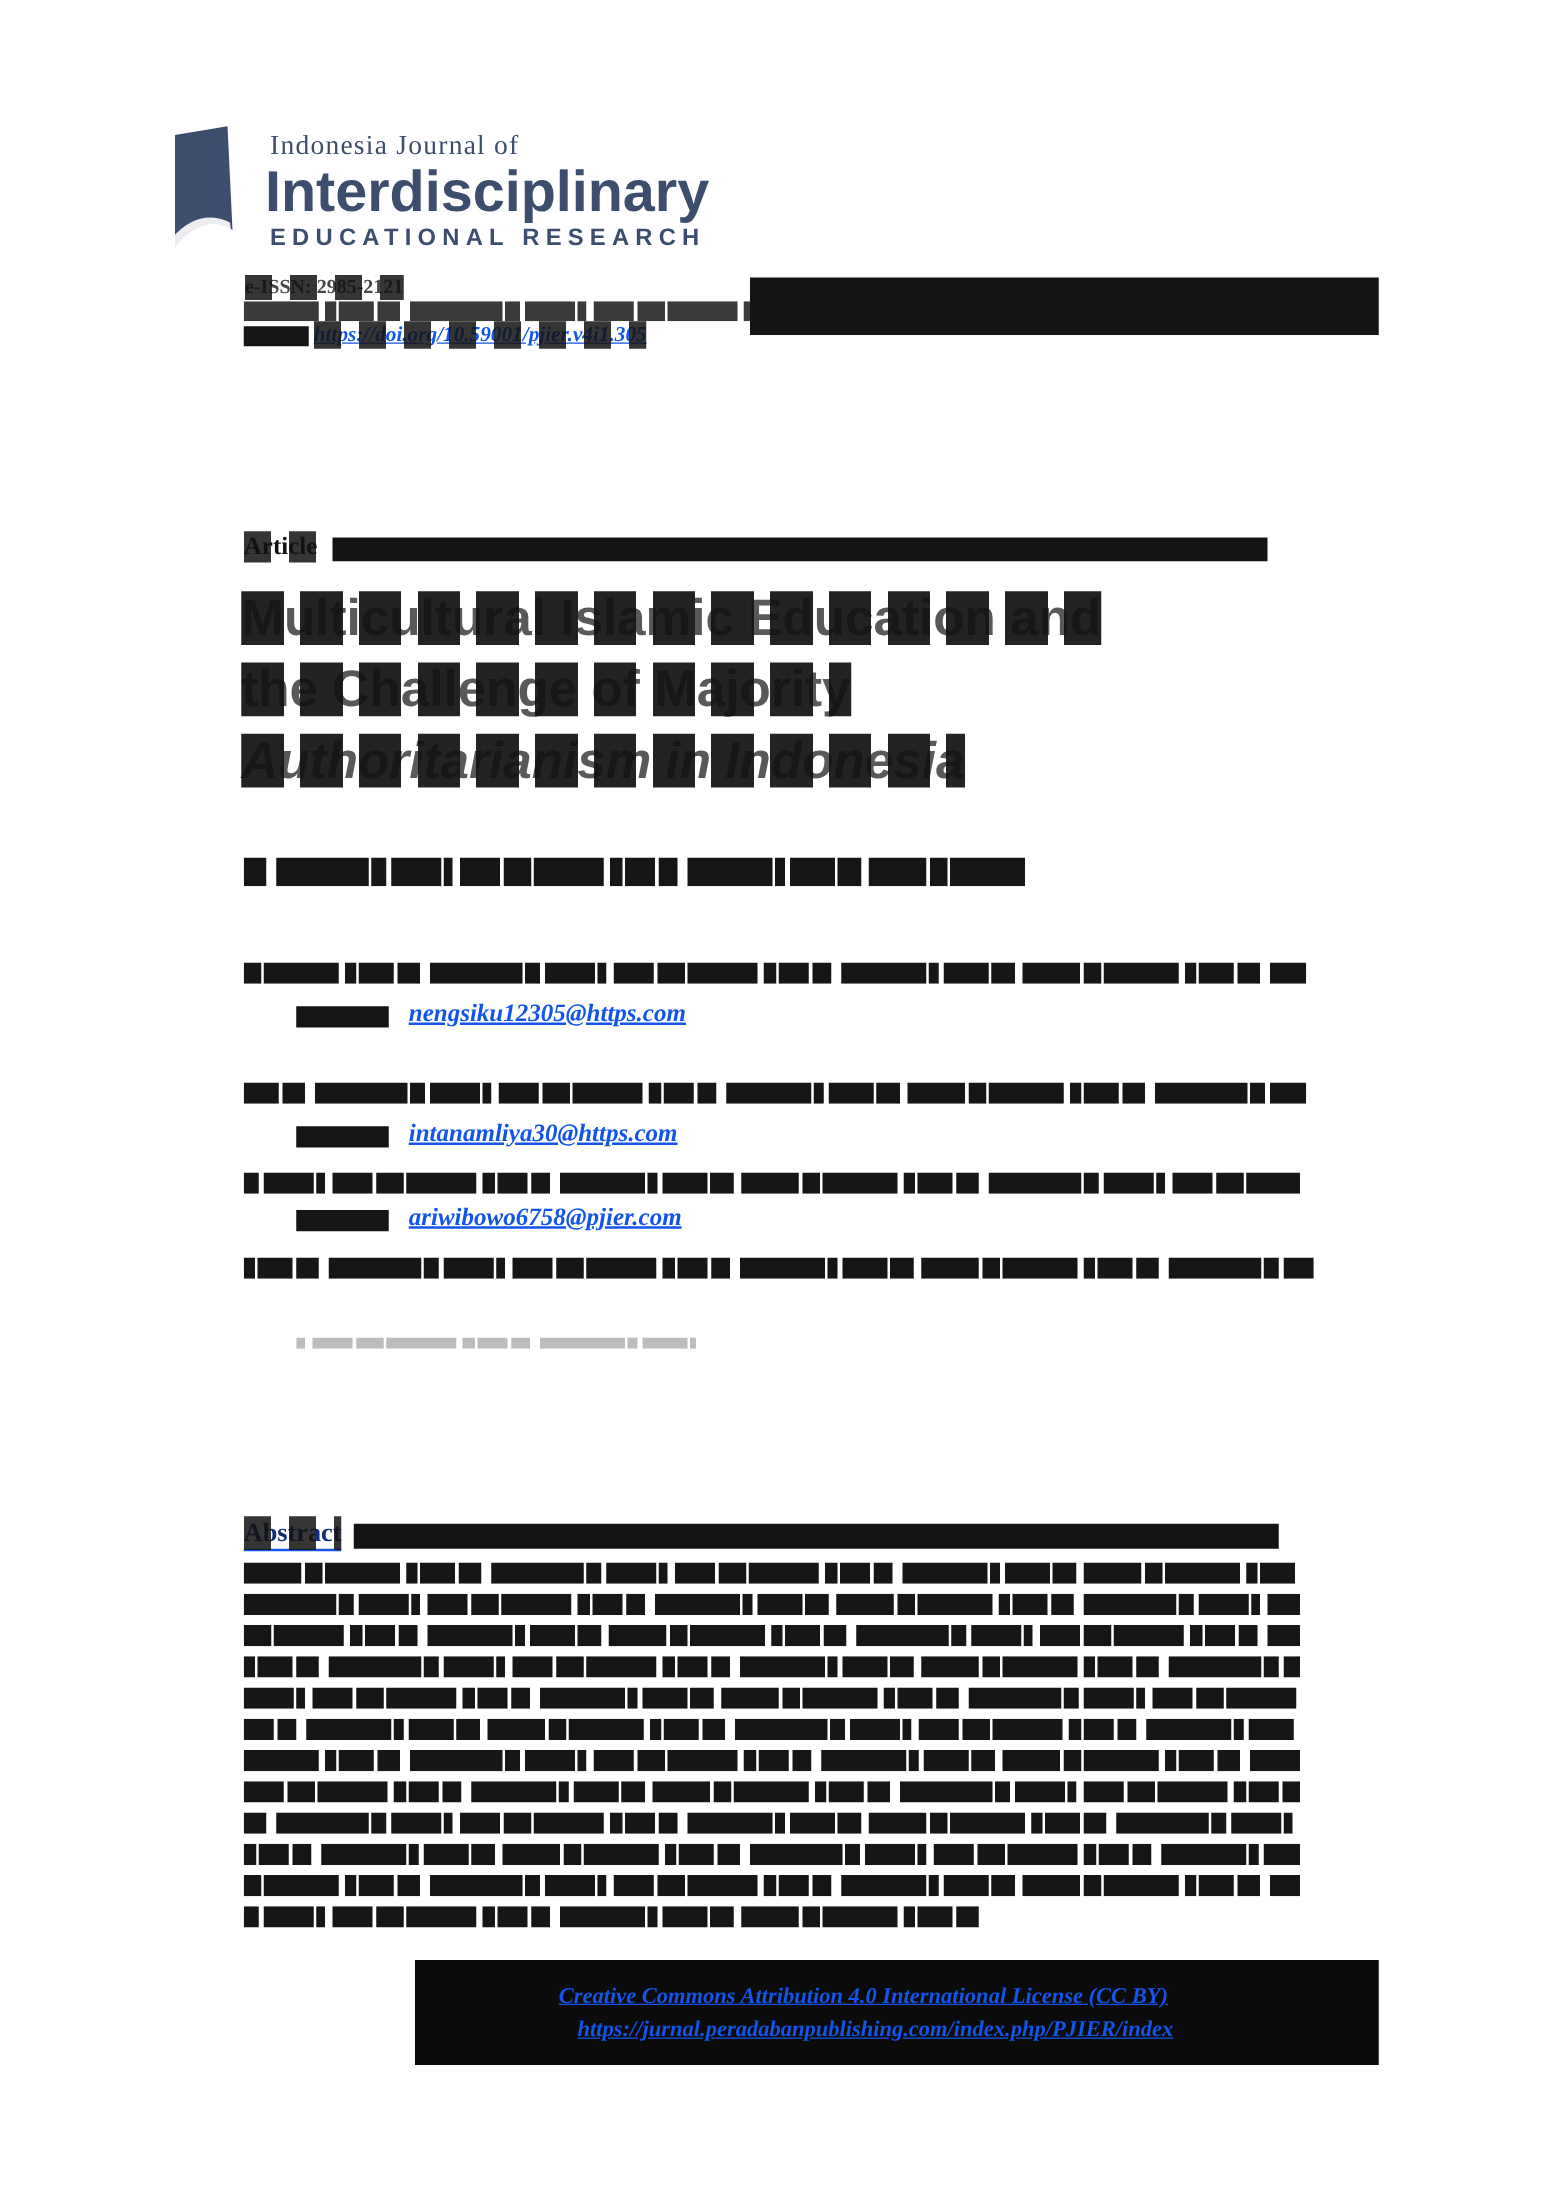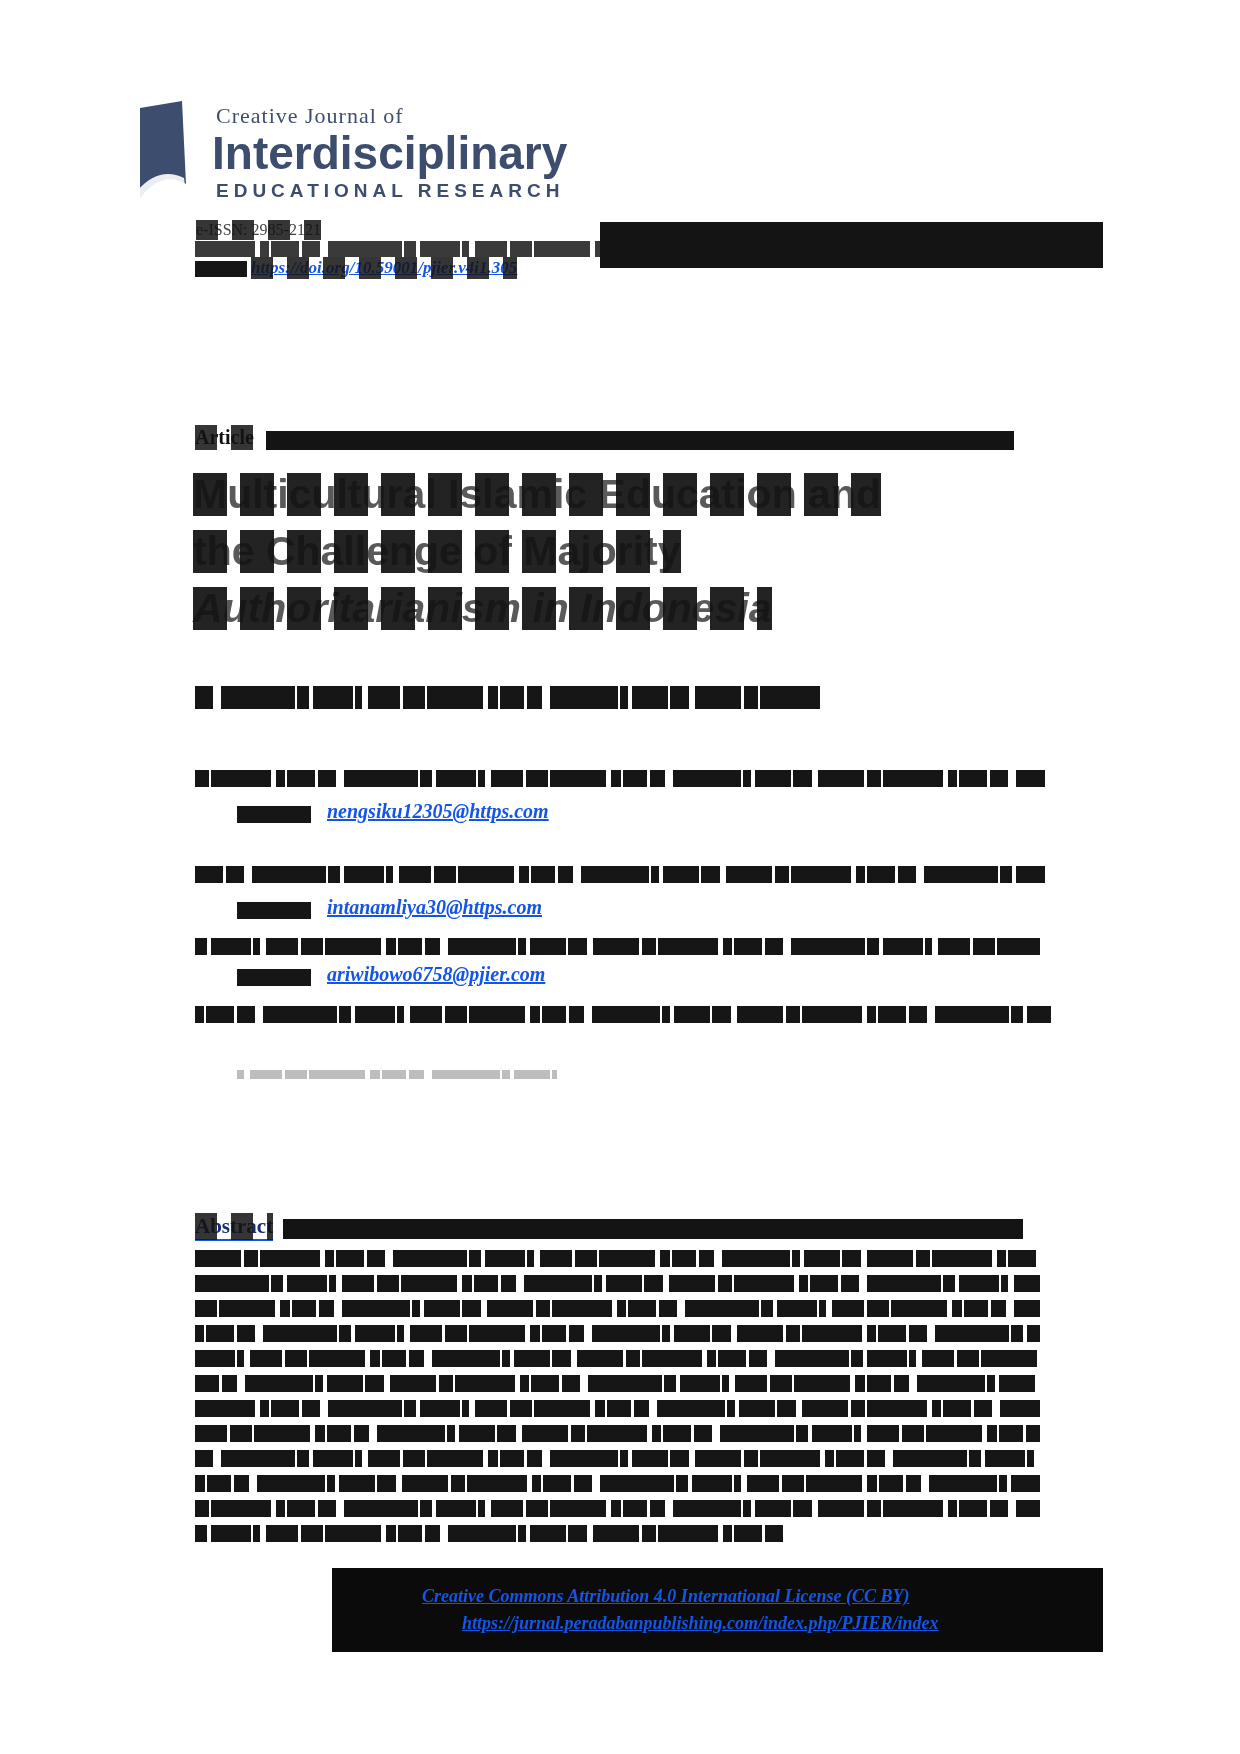--- a/index.html
+++ b/index.html
@@ -18,55 +18,55 @@
   .redact.gray .rb{background:#3a3a3a;}
   .redact.faint .rb{background:#bdbdbd;}
 
   
   .covered{position:relative;display:inline-block;}
   .covered::after{content:"";position:absolute;inset:-1px 0 -1px 0;pointer-events:none;
     background:repeating-linear-gradient(90deg, rgba(18,18,18,.93) 0 34px, transparent 34px 47px);}
   .covered.light::after{background:repeating-linear-gradient(90deg, rgba(18,18,18,.85) 0 22px, transparent 22px 36px);}
 
   
-  .meta-issn{font-size:16px;color:#444;font-weight:normal;}
+  .meta-issn{font-size:16px;color:#444;font-weight:bold;}
   .doi-label{display:inline-block;background:#161616;width:52px;height:16px;vertical-align:middle;}
   a.lnk{color:#1355e9;font-weight:bold;font-style:italic;text-decoration:underline;}
   .doi-link{font-size:17px;}
   .article-label{font-family:"Liberation Serif", serif;font-weight:bold;font-size:20px;color:#111;}
   .bar{background:#141414;}
   .title-line{font-family:"Liberation Sans", sans-serif;font-weight:bold;font-size:41px;color:#59595b;line-height:1;white-space:nowrap;}
   .title-italic{font-style:italic;}
   .email-label{display:inline-block;background:#161616;width:74px;height:17px;margin-right:12px;vertical-align:middle;}
   .email-link{font-size:20px;}
   .abstract-heading{font-weight:bold;font-size:21px;color:#142b7a;border-bottom:2px solid #1355e9;}
 
   
   .cc-badge{background:#b5b9b5;border-radius:5px;display:flex;align-items:flex-start;gap:18px;padding:7px 0 0 14px;box-sizing:border-box;}
   .cc-circle{width:48px;height:48px;border-radius:50%;background:#fff;border:5px solid #000;box-sizing:border-box;
              display:flex;align-items:center;justify-content:center;font-family:"Liberation Sans", sans-serif;
              font-weight:bold;font-size:21px;color:#000;}
   .cc-col{display:flex;flex-direction:column;align-items:center;}
   .cc-by{font-family:"Liberation Sans", sans-serif;font-weight:bold;font-size:14px;color:#000;margin-top:1px;}
   .footer-black{background:#0b0b0b;display:flex;flex-direction:column;justify-content:center;}
-  .footer-line1{margin-left:90px;font-size:18px;white-space:nowrap;}
+  .footer-line1{margin-left:115px;font-size:18px;white-space:nowrap;}
   .footer-line2{margin-left:130px;margin-top:6px;font-size:18px;white-space:nowrap;}
 </style>
 </head>
 <body>
 
 <div id="page">
 
   <div class="abs" style="left:130px;top:100px;width:64px;height:104px;">
     <svg width="64" height="104" viewBox="0 0 64 104">
       <path d="M10 8 L52 1 L56 84 C40 74 24 80 10 98 Z" fill="#3c4d6d"></path>
       <path d="M8 90 C22 74 38 70 54 78 L55 86 C38 79 24 84 10 101 Z" fill="#ffffff" opacity="0.9"></path>
     </svg>
   </div>
-  <div class="abs logo-top" style="left:216px;top:103px;">Creative Journal of</div>
+  <div class="abs logo-top" style="left:216px;top:103px;">Indonesia Journal of</div>
   <div class="abs logo-main" style="left:212px;top:130px;">Interdisciplinary</div>
   <div class="abs logo-sub" style="left:216px;top:180px;">EDUCATIONAL RESEARCH</div>
 
   <div class="abs bar" style="left:600px;top:222px;width:503px;height:46px;"></div>
   <div class="abs" style="left:196px;top:221px;">
     <span class="covered light meta-issn">e-ISSN: 2985-2121</span>
   </div>
   <div class="abs redact gray" style="left:195px;top:241px;width:405px;height:16px;"><span class="rb" style="width: 60px; margin-right: 5px;"></span><span class="rb" style="width: 9px; margin-right: 2px;"></span><span class="rb" style="width: 28px; margin-right: 3px;"></span><span class="rb" style="width: 18px; margin-right: 8px;"></span><span class="rb" style="width: 74px; margin-right: 2px;"></span><span class="rb" style="width: 12px; margin-right: 4px;"></span><span class="rb" style="width: 40px; margin-right: 2px;"></span><span class="rb" style="width: 7px; margin-right: 6px;"></span><span class="rb" style="width: 32px; margin-right: 3px;"></span><span class="rb" style="width: 22px; margin-right: 2px;"></span><span class="rb" style="width: 56px; margin-right: 5px;"></span><span class="rb" style="width: 5px; margin-right: 2px;"></span></div>
   <div class="abs" style="left:195px;top:258px;white-space:nowrap;">
     <span class="doi-label"></span>

